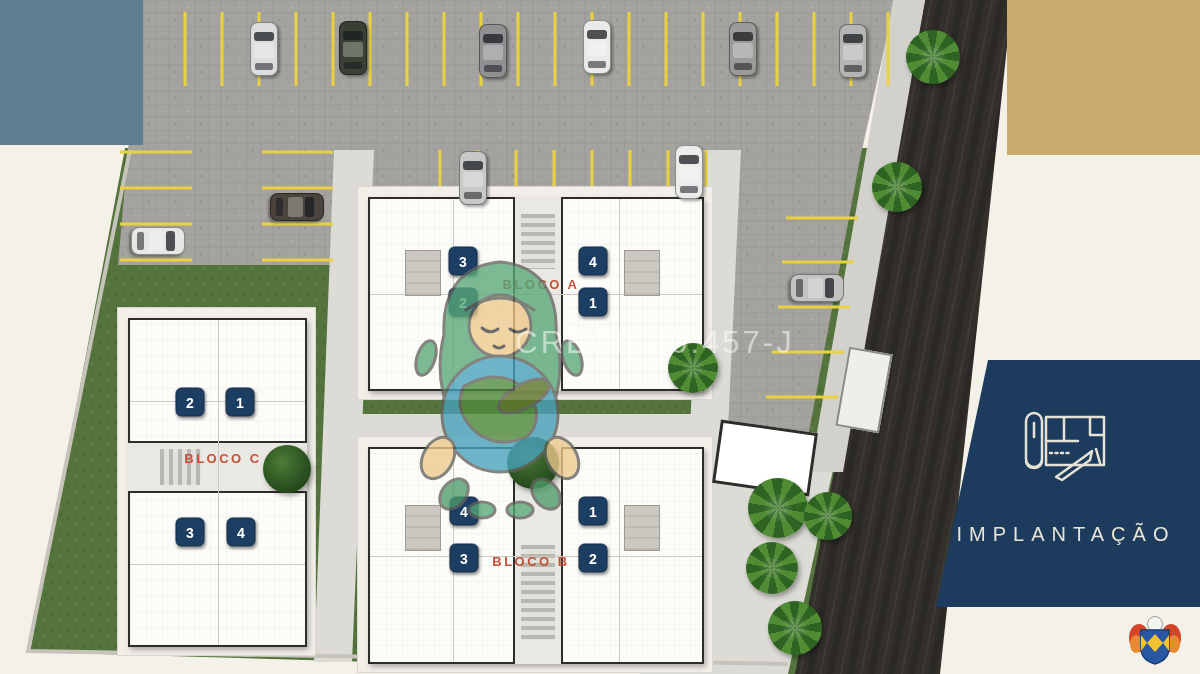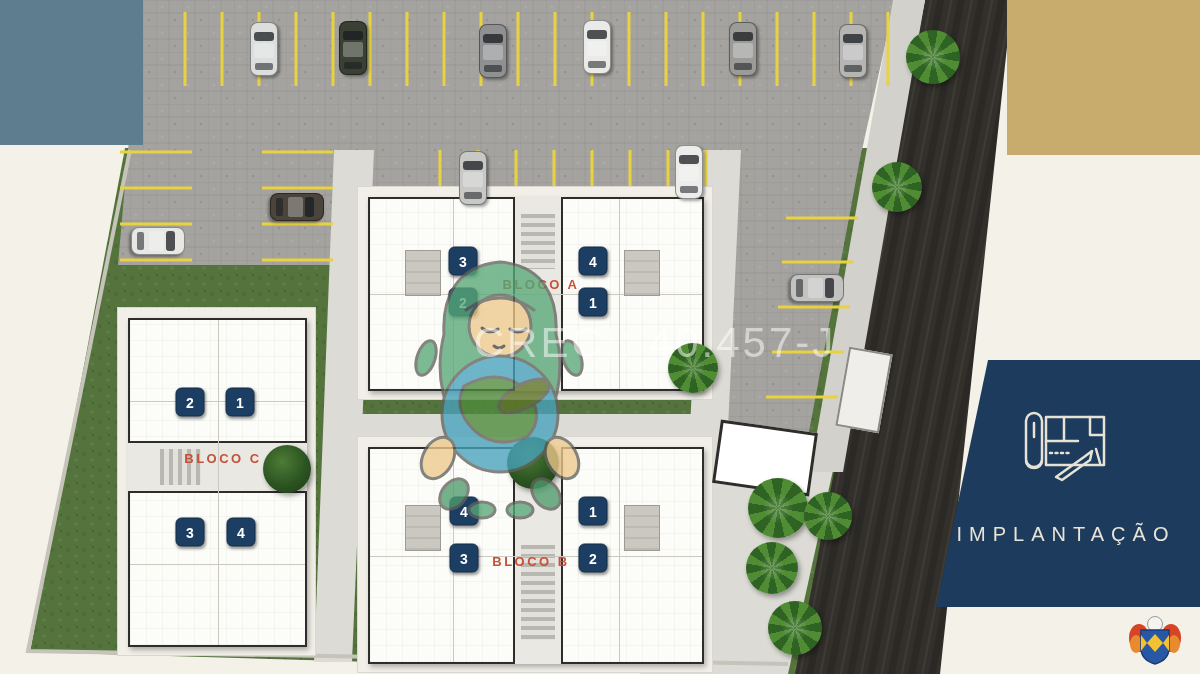--- a/index.html
+++ b/index.html
@@ -37,21 +37,21 @@
   .rear{position:absolute;bottom:5px;left:4px;right:4px;height:7px;border-radius:2px;background:rgba(25,28,32,.55);}
 
   .tree,.palm{position:absolute;border-radius:50%;transform:translate(-50%,-50%);box-shadow:2px 3px 5px rgba(0,0,0,.35);}
   .tree{background:radial-gradient(circle at 40% 35%,#4d7c35,#2c5422 55%,#1b3a15 100%);}
   .palm{background:radial-gradient(circle at 50% 50%,rgba(255,255,255,.18) 0 10%,rgba(0,0,0,0) 35%),
         repeating-conic-gradient(from 10deg,#4f8c34 0 22deg,#2f6323 22deg 45deg);}
 
   .watermark{position:absolute;left:0;top:0;width:1200px;height:674px;pointer-events:none;}
   .wm-line{position:absolute;transform:translate(-50%,-50%);color:rgba(255,255,255,.52);white-space:nowrap;font-weight:400;}
   #wm-brand{font-size:46px;letter-spacing:5px;}
-  #wm-creci{font-size:42px;letter-spacing:3px;}
+  #wm-creci{font-size:31px;letter-spacing:3px;}
 
   .panel{position:absolute;left:0;top:0;width:1200px;height:674px;background:var(--navy,#1d3b5d);
     clip-path:polygon(988px 360px,1200px 360px,1200px 607px,936px 607px);}
   .panel-title{position:absolute;left:1066px;top:534px;transform:translate(-50%,-50%);
     color:#e8e4d8;font-size:20px;letter-spacing:7px;white-space:nowrap;}
   #panel-icon{position:absolute;left:1066px;top:449px;transform:translate(-50%,-50%);}
   .crest{position:absolute;left:1128px;top:614px;}
 </style>
 </head>
 <body>

